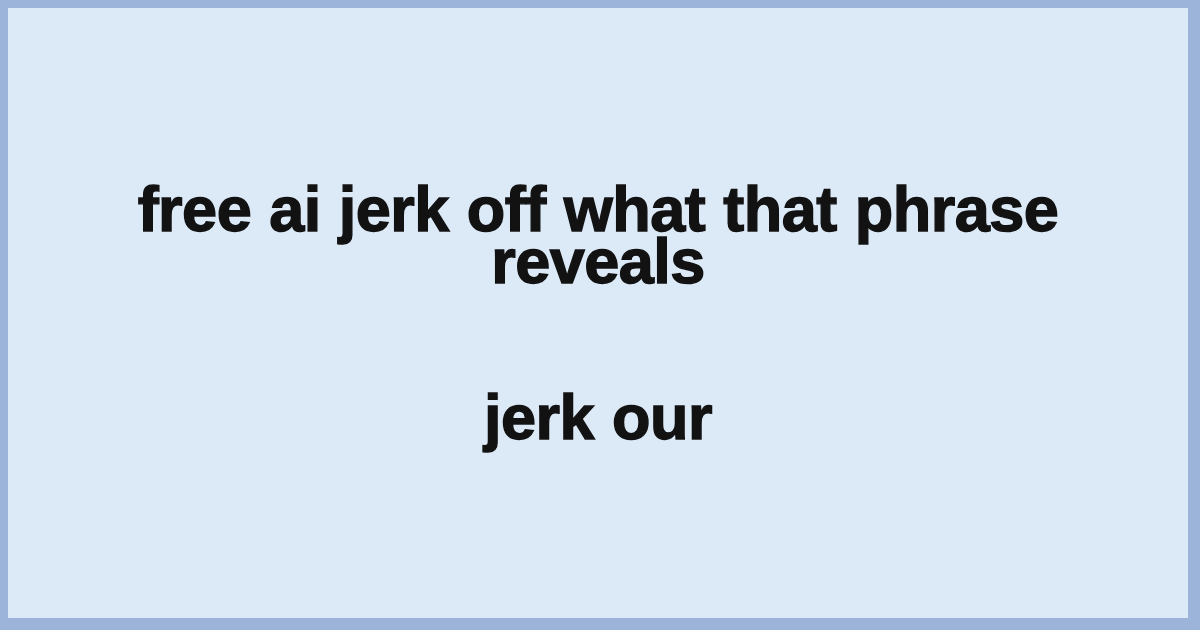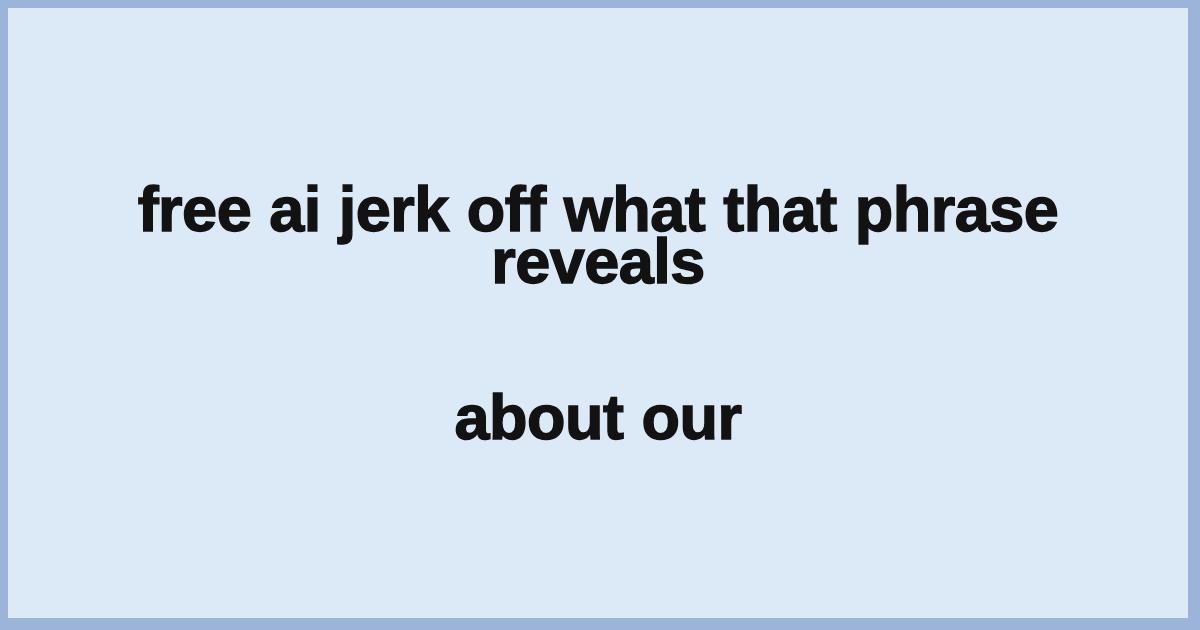--- a/index.html
+++ b/index.html
@@ -67,18 +67,18 @@
 <body>
 
 <div class="card-frame">
 
   <div class="card-canvas">
 
     <div class="headline-block">
 
       <h1 class="headline">
         <span class="line">free ai jerk off what that phrase reveals</span>
-        <span class="line">about our</span>
+        <span class="line">jerk our</span>
       </h1>
 
     </div>
   </div>
 </div>
 
 </body></html>

